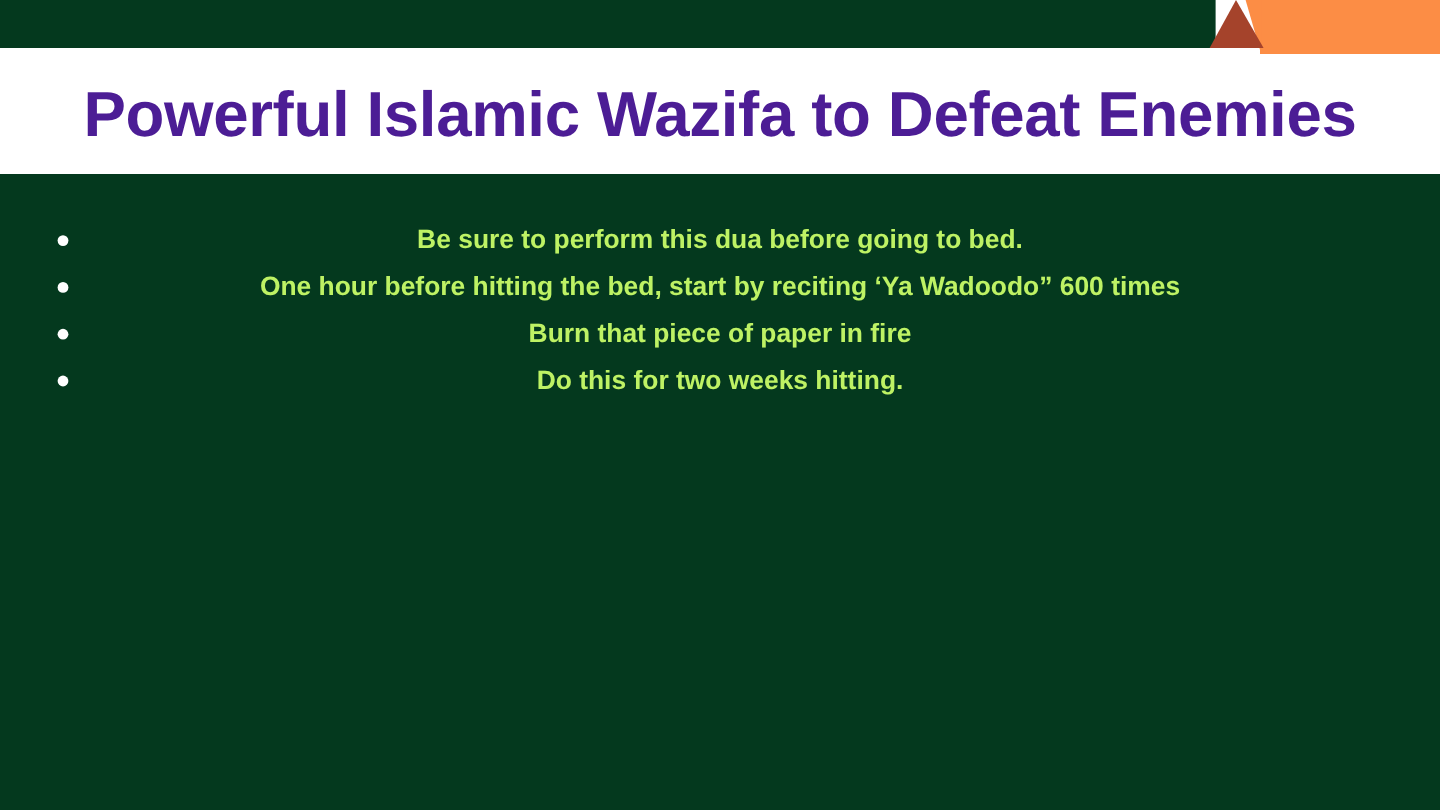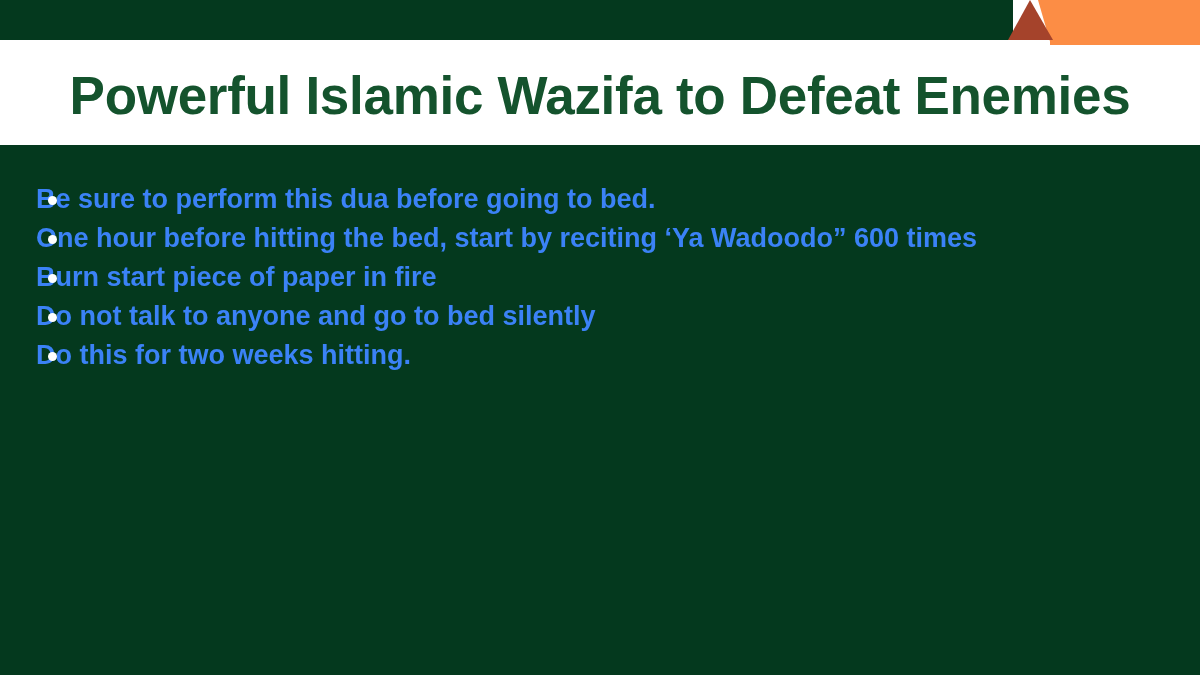--- a/index.html
+++ b/index.html
@@ -72,21 +72,21 @@
     height: 100px;
     background: #ffffff;
     display: flex;
     align-items: center;
     justify-content: center;
   }
   .slide-title {
     margin: 0;
     font-size: 53px;
     font-weight: bold;
-    color: #14532d;
+    color: #4c1d95;
     letter-spacing: -0.3px;
     white-space: nowrap;
     line-height: 1;
   }
 
   
   .body-panel {
     position: absolute;
     left: 0;
     top: 145px;
@@ -95,25 +95,25 @@
     background: #04391e;
   }
 
   .bullet-list {
     list-style: none;
     margin: 0;
     padding: 35px 28px 0 28px;
   }
   .bullet-item {
     position: relative;
-    color: #3b82f6;
-    font-size: 27px;
+    color: #bef264;
+    font-size: 22px;
     font-weight: bold;
     line-height: 39px;
-    text-align: left;
+    text-align: center;
     margin: 0 0 0 0;
     padding: 0 8px;
   }
   .bullet-dot {
     position: absolute;
     left: 20px;
     top: 16px;
     width: 9px;
     height: 9px;
     border-radius: 50%;
@@ -144,25 +144,21 @@
       <li class="bullet-item">
         <span class="bullet-dot"></span>
         <span class="bullet-text">Be sure to perform this dua before going to bed.</span>
       </li>
       <li class="bullet-item">
         <span class="bullet-dot"></span>
         <span class="bullet-text">One hour before hitting the bed, start by reciting ‘Ya Wadoodo” 600 times</span>
       </li>
       <li class="bullet-item">
         <span class="bullet-dot"></span>
-        <span class="bullet-text">Burn start piece of paper in fire</span>
-      </li>
-      <li class="bullet-item">
-        <span class="bullet-dot"></span>
-        <span class="bullet-text">Do not talk to anyone and go to bed silently</span>
+        <span class="bullet-text">Burn that piece of paper in fire</span>
       </li>
       <li class="bullet-item">
         <span class="bullet-dot"></span>
         <span class="bullet-text">Do this for two weeks hitting.</span>
       </li>
     </ul>
   </div>
 
 </div>
 

